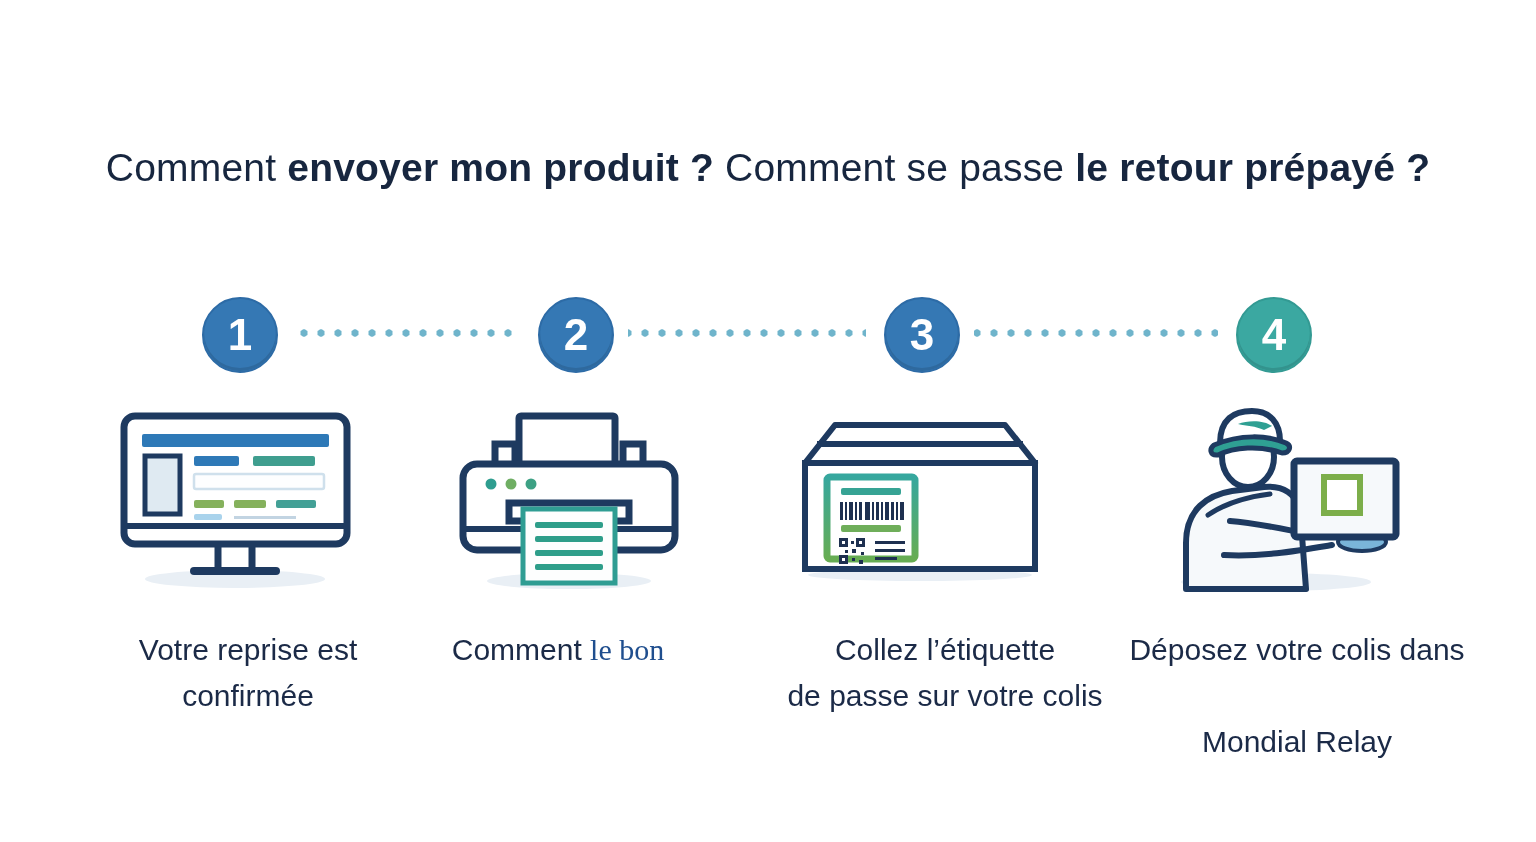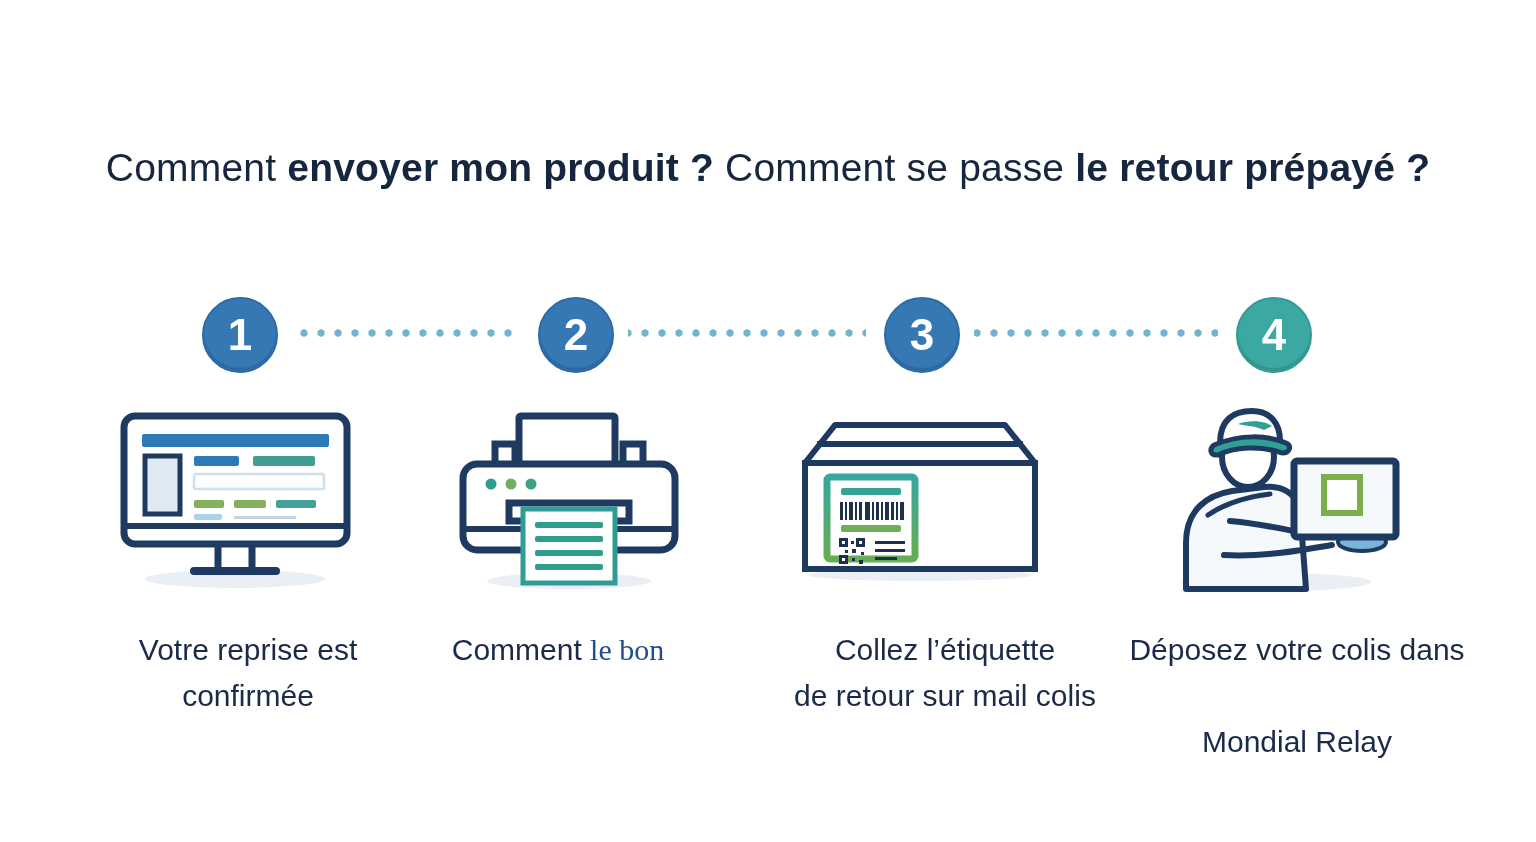--- a/index.html
+++ b/index.html
@@ -172,21 +172,21 @@
     <span>Votre reprise est</span><br>
     <span>confirmée</span>
   </div>
 
   <div class="caption" style="left:378px;width:360px">
     <span>Comment </span><span class="alt">le bon</span><br>
   </div>
 
   <div class="caption" style="left:764px;width:362px">
     <span>Collez l’étiquette</span><br>
-    <span>de retour sur mail colis</span>
+    <span>de passe sur votre colis</span>
   </div>
 
   <div class="caption" style="left:1092px;width:410px">
     <span>Déposez votre colis dans</span><br>
     <br>
     <span>Mondial Relay</span>
   </div>
 
 </div>
 

